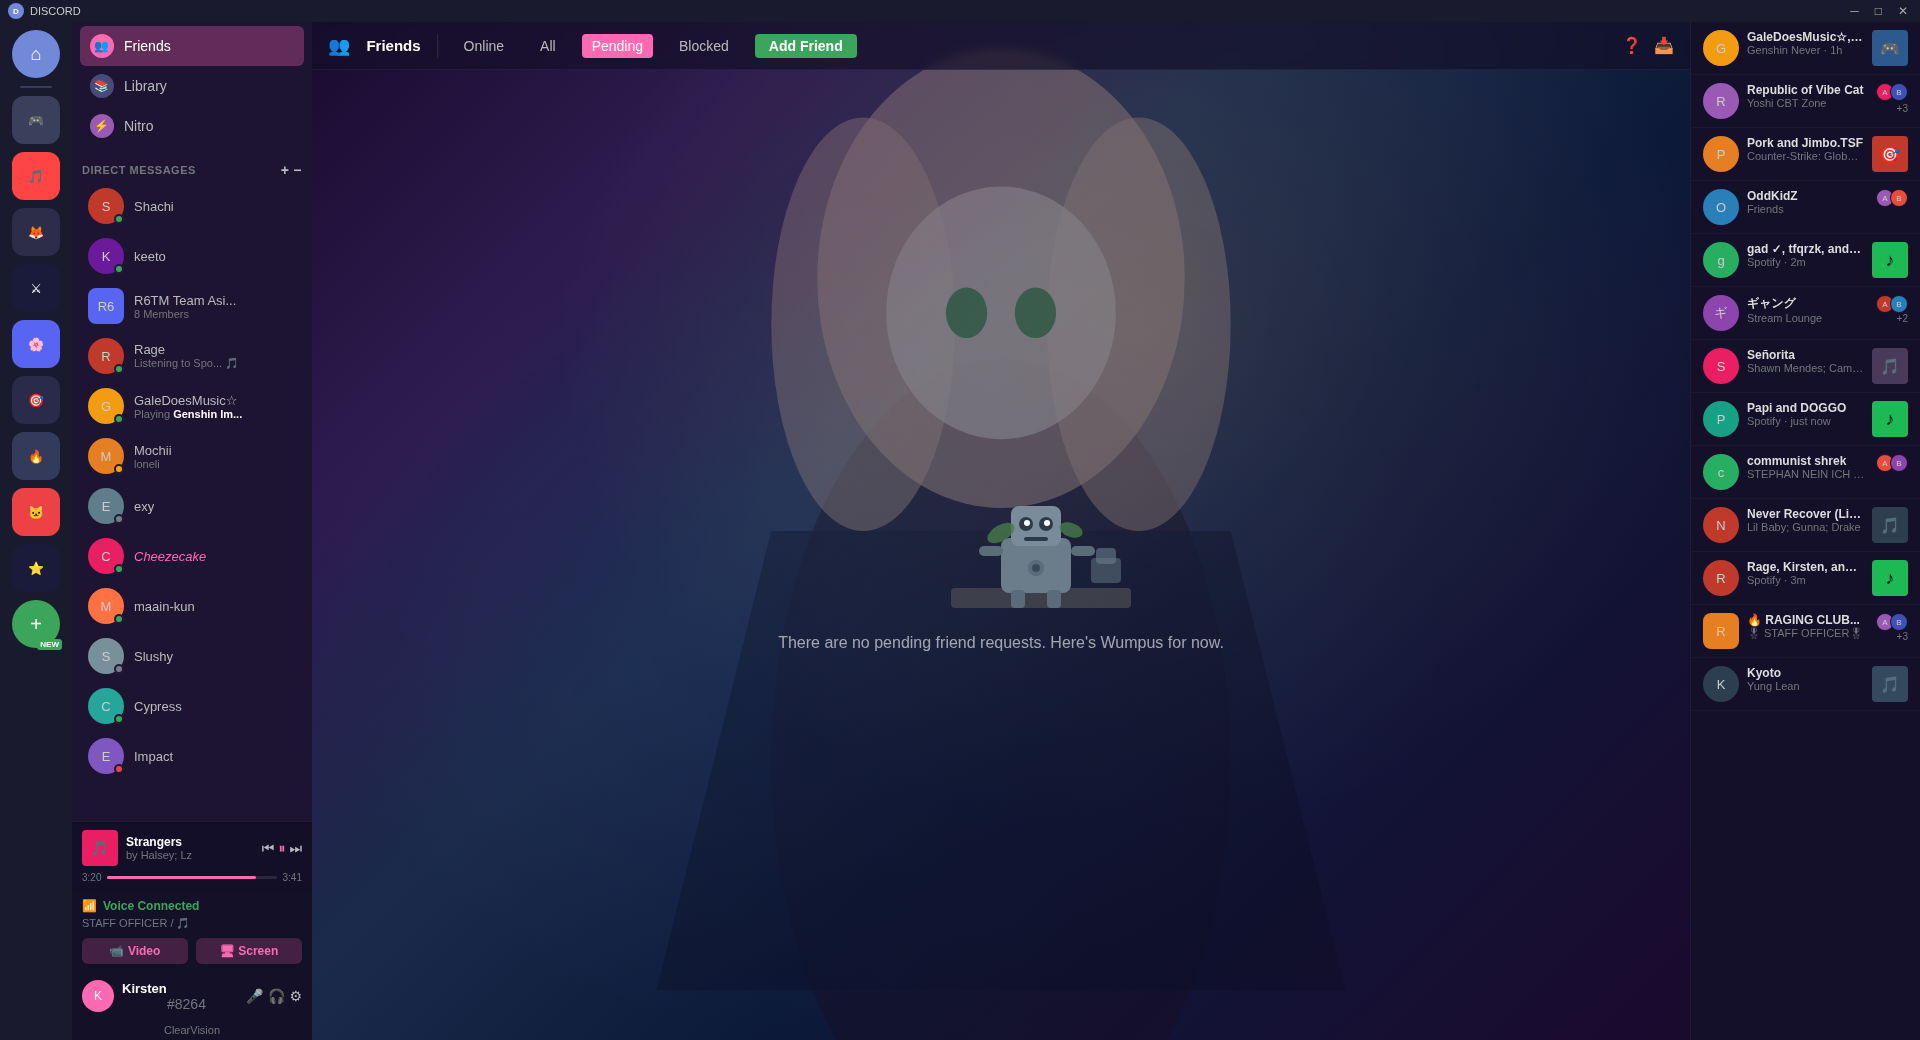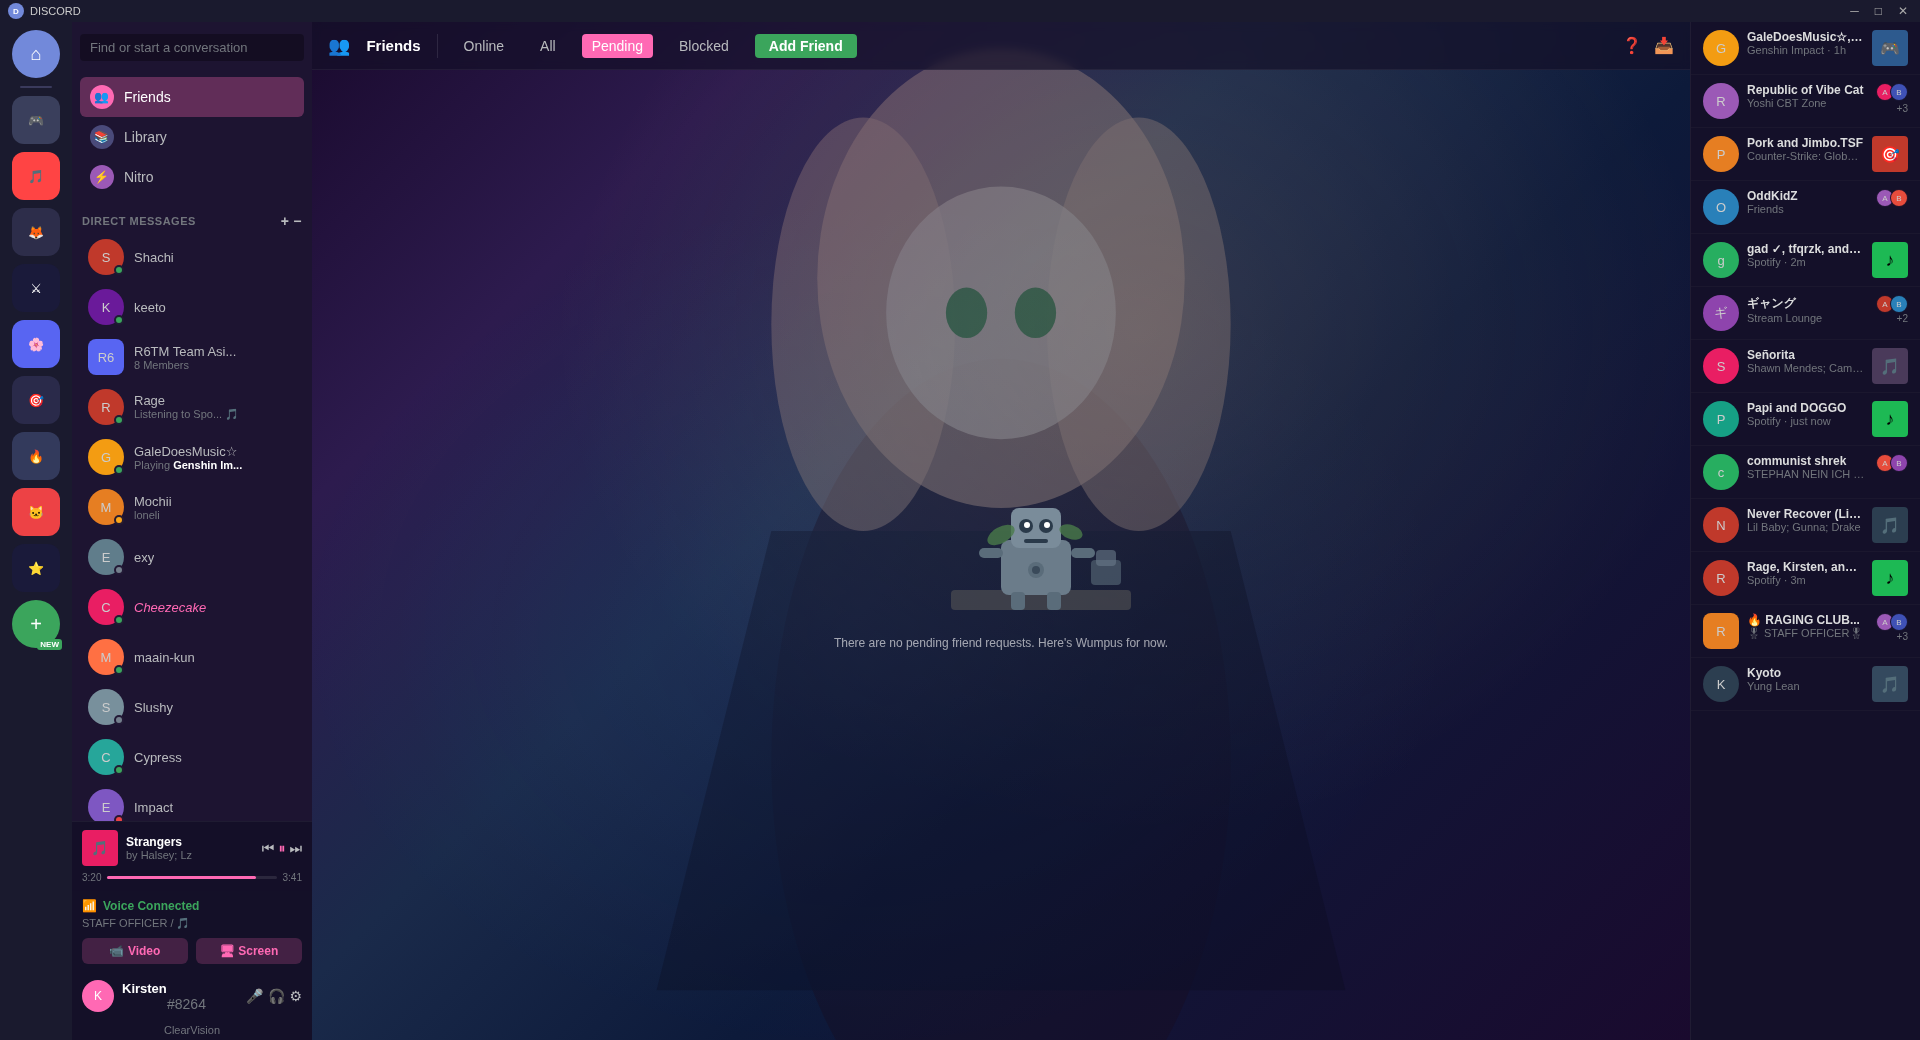--- a/index.html
+++ b/index.html
@@ -417,21 +417,21 @@
 
     .wumpus-container {
       display: flex;
       flex-direction: column;
       align-items: center;
       gap: 16px;
     }
 
     .no-pending-text {
       color: rgba(255,255,255,0.6);
-      font-size: 12px;
+      font-size: 16px;
     }
 
     
     .toast {
       position: absolute;
       bottom: 80px;
       left: 50%;
       transform: translateX(-50%);
       background: #2c2c3e;
       color: #fff;
@@ -576,23 +576,20 @@
     <div class="server-icon si-8" style="border-radius:12px; font-size:13px;">🔥</div>
     <div class="server-icon si-9" style="border-radius:12px; font-size:13px; background:#ed4245;">🐱</div>
     <div class="server-icon si-10" style="border-radius:12px; font-size:13px;">⭐</div>
     <div style="position:relative;">
       <div class="server-icon" style="background:#3ba55c; border-radius:50%; font-size:20px;">+</div>
       <div class="new-badge">NEW</div>
     </div>
   </div>
 
   <div class="channel-sidebar">
-    <div class="search-bar">
-      <input class="search-input" type="text" placeholder="Find or start a conversation" style="">
-    </div>
 
     <div class="nav-items">
       <div class="nav-item active">
         <div class="nav-icon">👥</div>
         <span>Friends</span>
       </div>
       <div class="nav-item">
         <div class="nav-icon" style="background:#4a4a7a;">📚</div>
         <span>Library</span>
       </div>
@@ -860,21 +857,21 @@
     </div>
 
   </div>
 
   <div class="active-now-sidebar">
 
     <div class="active-item">
       <div class="active-avatar" style="background:#f39c12;">G</div>
       <div class="active-info">
         <div class="active-name">GaleDoesMusic☆, Axer_ite, ...</div>
-        <div class="active-detail">Genshin Impact · 1h</div>
+        <div class="active-detail">Genshin Never · 1h</div>
       </div>
       <div class="active-thumb" style="background:#2d5a8e; font-size:16px;">🎮</div>
     </div>
 
     <div class="active-item">
       <div class="active-avatar" style="background:#9b59b6;">R</div>
       <div class="active-info">
         <div class="active-name">Republic of Vibe Cat</div>
         <div class="active-detail">Yoshi CBT Zone</div>
       </div>

